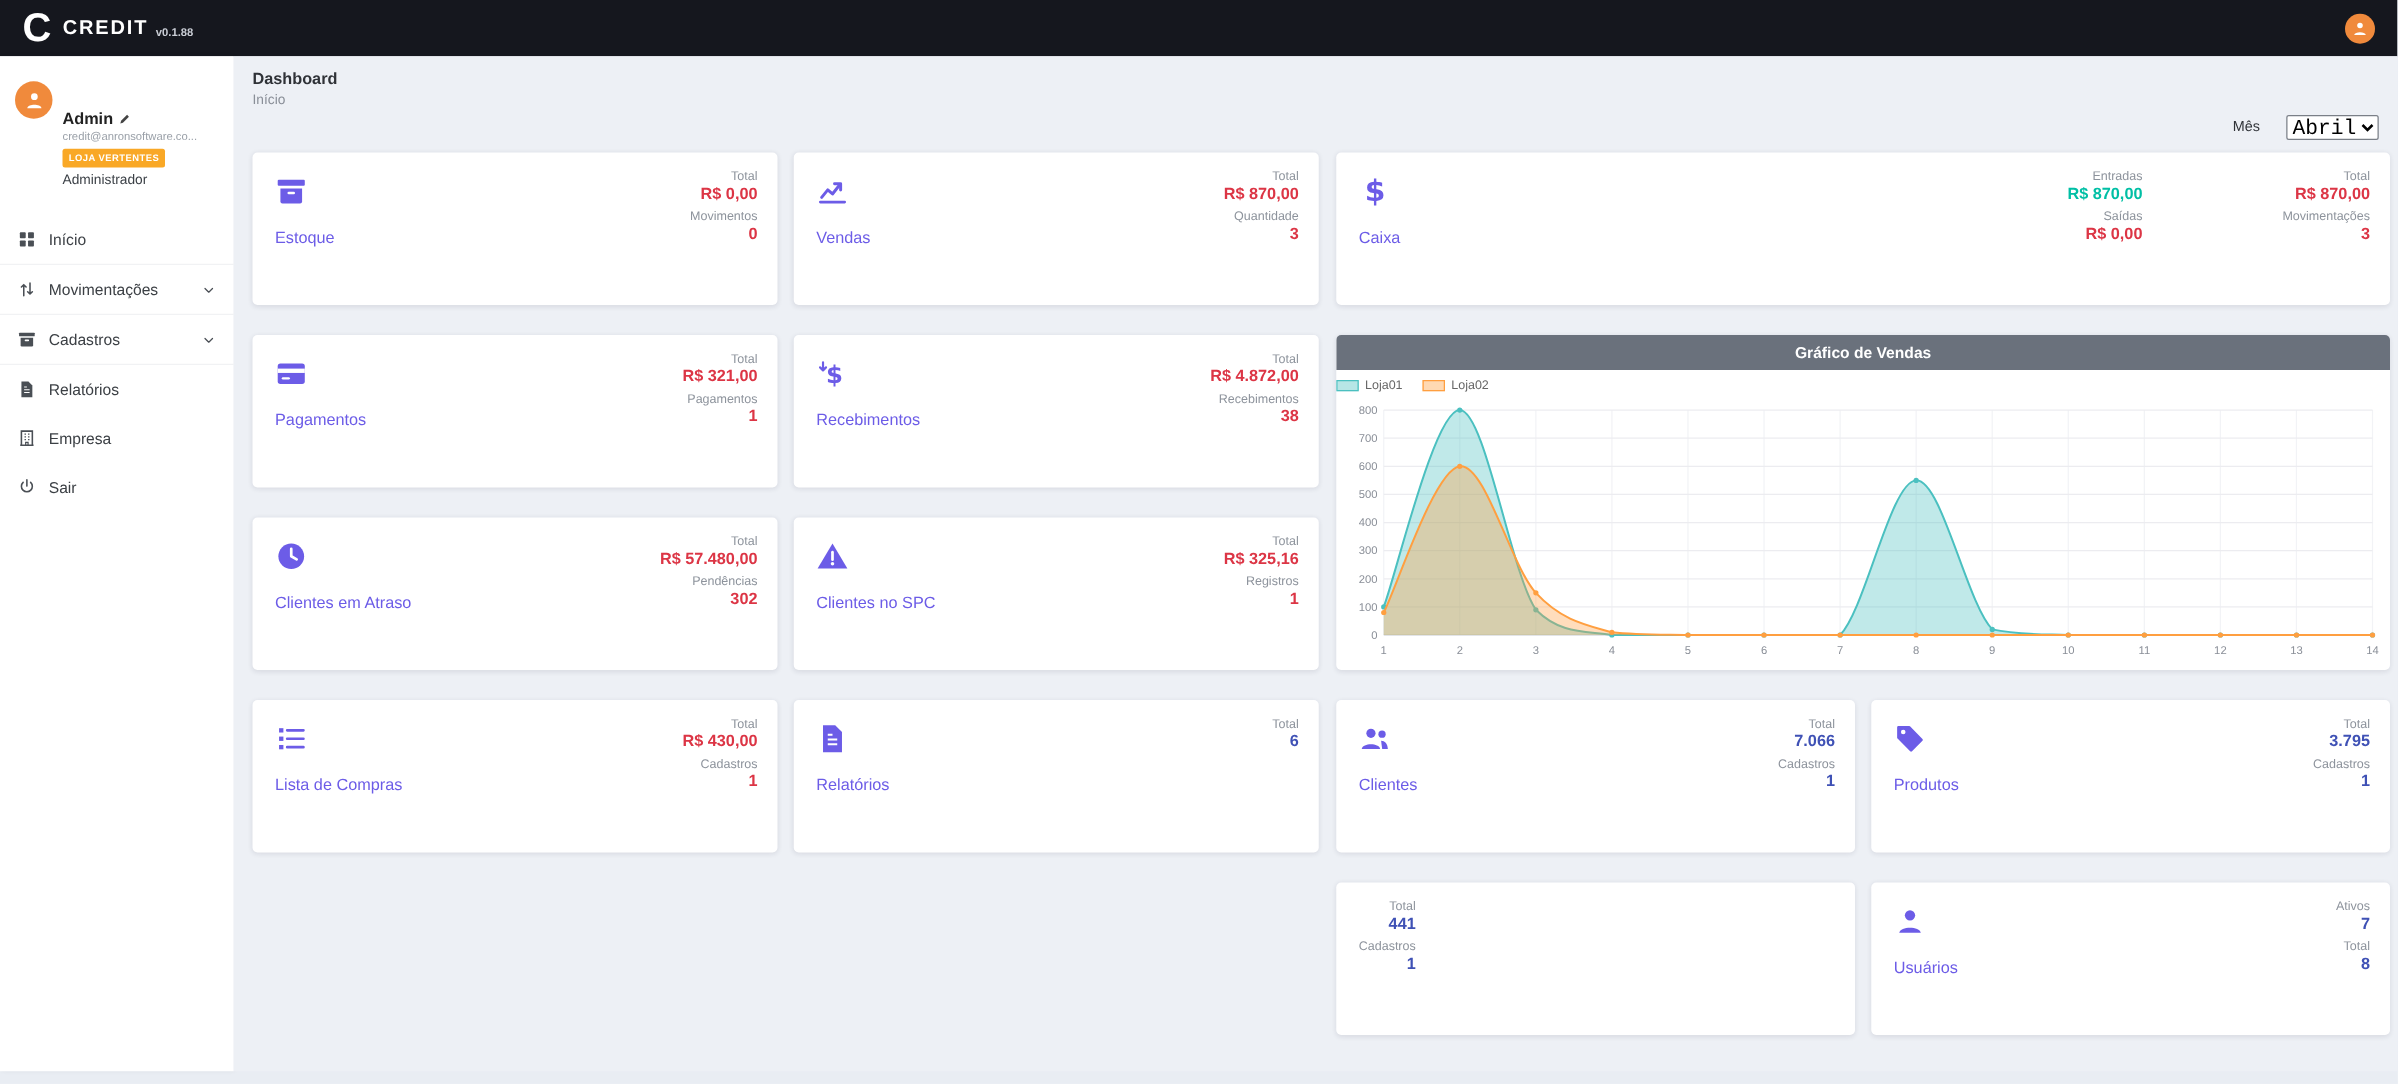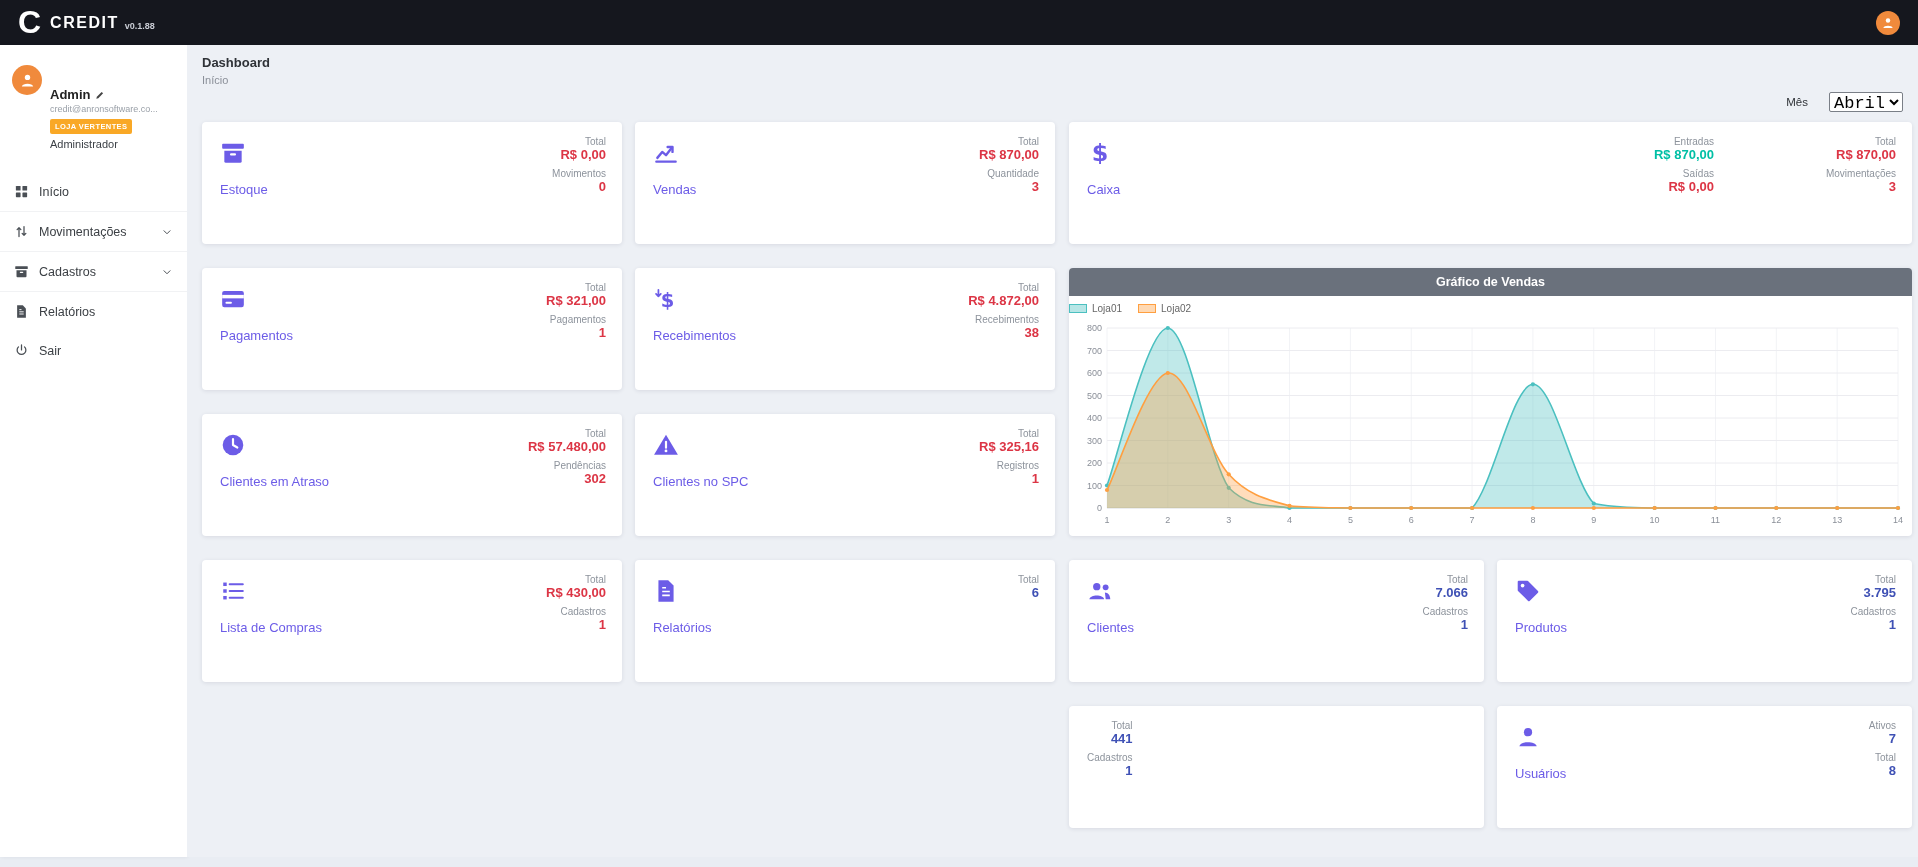--- a/index.html
+++ b/index.html
@@ -172,20 +172,29 @@
               <path d="M6 9.5l6 6 6-6" fill="none" stroke="currentColor" stroke-width="2" stroke-linecap="round" stroke-linejoin="round"></path>
             </svg>
           </span>
         </div>
         <div class="menu-item">
           <svg width="15" height="15" viewBox="0 0 24 24">
             <path d="M5 2h9l5 5v15H5z" fill="currentColor"></path>
             <path d="M8.5 9h3.5M8.5 12.5h7M8.5 16h7" stroke="#fff" stroke-width="1.5" fill="none"></path>
           </svg>
           <span class="menu-label">Relatórios</span>
+        </div>
+        <div class="menu-item">
+          <svg width="15" height="15" viewBox="0 0 24 24">
+            <path d="M5 21V3h14v18" fill="none" stroke="currentColor" stroke-width="2"></path>
+            <path d="M3.5 21h17" stroke="currentColor" stroke-width="2"></path>
+            <path d="M9 7h1.8M13.5 7h1.8M9 10.5h1.8M13.5 10.5h1.8M9 14h1.8M13.5 14h1.8" stroke="currentColor" stroke-width="1.6"></path>
+            <path d="M10.5 21v-3.5h3V21" fill="none" stroke="currentColor" stroke-width="1.6"></path>
+          </svg>
+          <span class="menu-label">Empresa</span>
         </div>
         <div class="menu-item">
           <svg width="15" height="15" viewBox="0 0 24 24">
             <path d="M12 3v8" stroke="currentColor" stroke-width="2" stroke-linecap="round" fill="none"></path>
             <path d="M7.2 6.2a7 7 0 1 0 9.6 0" fill="none" stroke="currentColor" stroke-width="2" stroke-linecap="round"></path>
           </svg>
           <span class="menu-label">Sair</span>
         </div>
       </div>
   </div>

